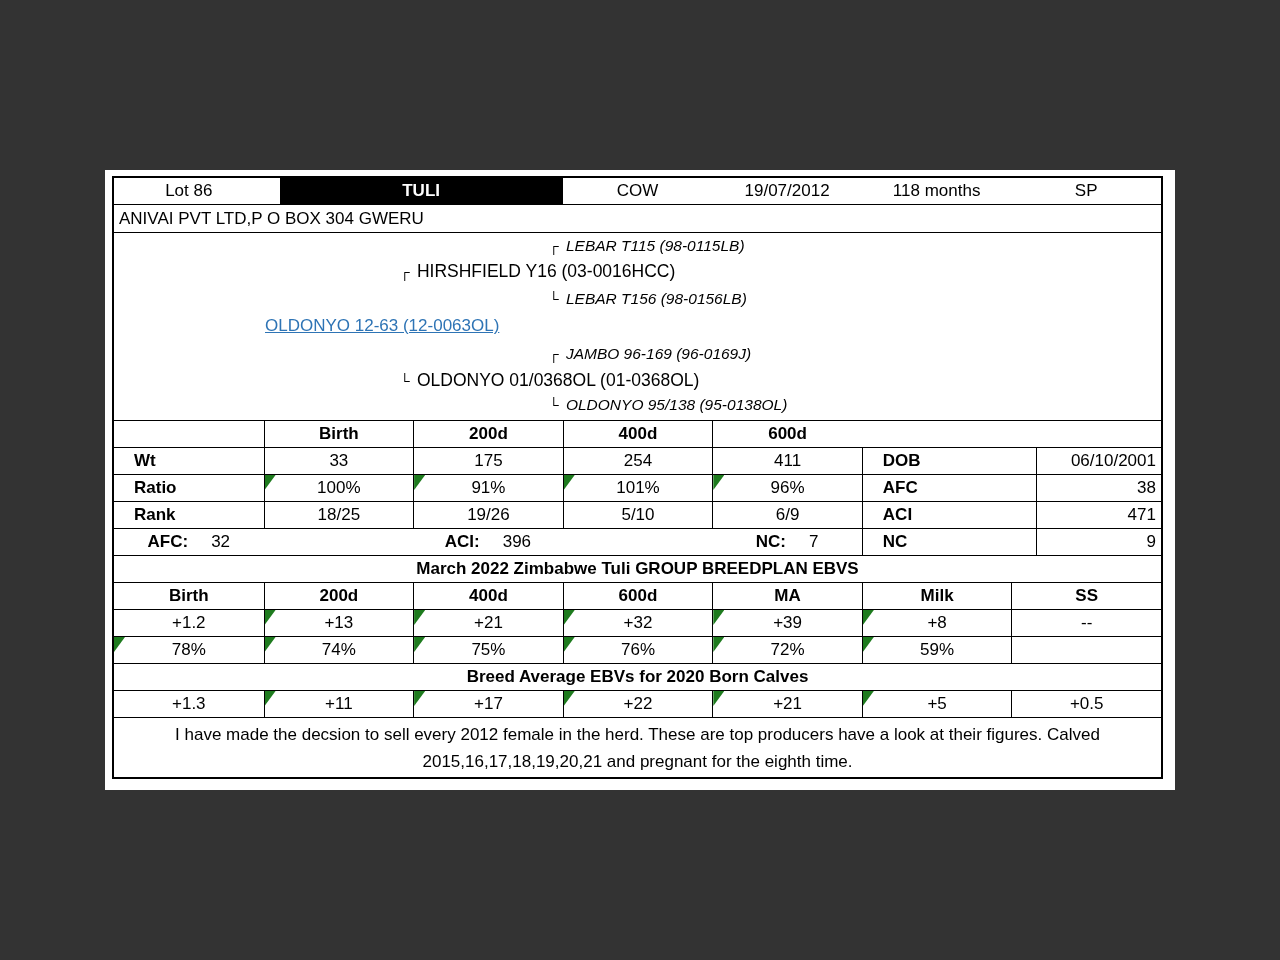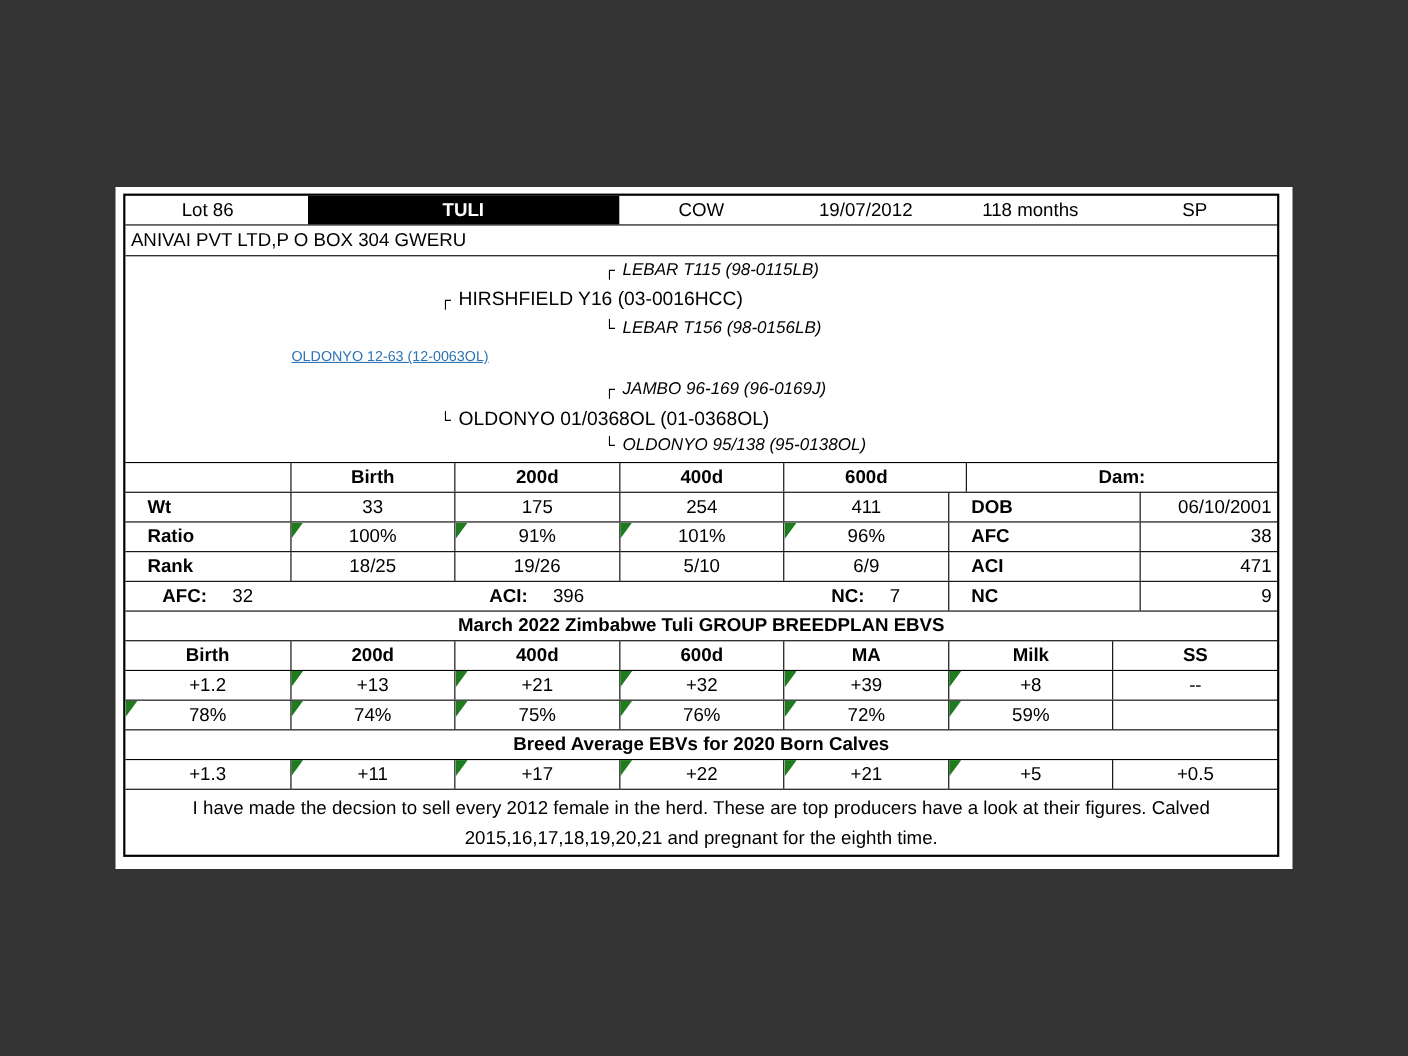--- a/index.html
+++ b/index.html
@@ -35,21 +35,21 @@
   .labelcell { justify-content: flex-start; padding-left: 20px; }
   .span2 { grid-column: span 2; margin-left: 16px; }
   .breed-box { background: var(--box-bg, #000); color: var(--box-fg, #fff); font-weight: 700; }
   .owner-row { height: 28px; display: flex; align-items: center; padding-left: 5px; }
   .pedigree { height: 188px; position: relative; }
   .ped-line { position: absolute; white-space: nowrap; display: flex; align-items: baseline; }
   .parent { font-size: 17.5px; }
   .gp { font-size: 15.5px; }
   .gp .name { font-style: italic; }
   .bracket { font-style: normal; font-size: 14px; margin-right: 7px; font-weight: 600; }
-  .animal-link { color: var(--link, #2e74b5); font-size: 13px; font-weight: 400; }
+  .animal-link { color: var(--link, #2e74b5); font-size: 17px; font-weight: 400; }
   .titlerow { height: 27px; display: flex; align-items: center; justify-content: center; font-weight: 700; }
   .flagged::before {
     content: ""; position: absolute; left: 0; top: 0;
     width: 11px; height: 15px;
     background: var(--green, #1e7b1e);
     clip-path: polygon(0 0, 100% 0, 0 100%);
   }
   .summary-pair { display: flex; align-items: center; }
   .summary-pair .val { margin-left: 23px; }
   .note {
@@ -106,21 +106,20 @@
         <span class="name">OLDONYO 95/138 (95-0138OL)</span>
       </div>
     </div>
 
     <div class="row grid7">
       <div class="cell"></div>
       <div class="cell bl bold">Birth</div>
       <div class="cell bl bold">200d</div>
       <div class="cell bl bold">400d</div>
       <div class="cell bl bold">600d</div>
-      <div class="cell bl bold span2">Dam:</div>
     </div>
 
     <div class="row grid7">
       <div class="cell labelcell bold">Wt</div>
       <div class="cell bl">33</div>
       <div class="cell bl">175</div>
       <div class="cell bl">254</div>
       <div class="cell bl">411</div>
       <div class="cell bl labelcell bold">DOB</div>
       <div class="cell bl right">06/10/2001</div>

